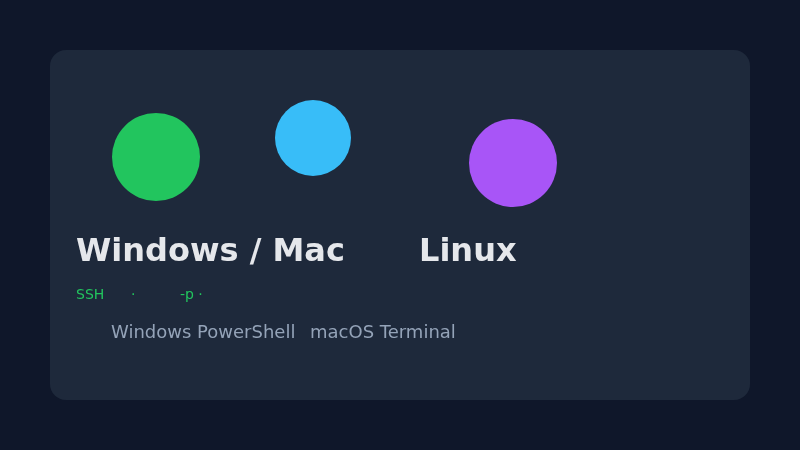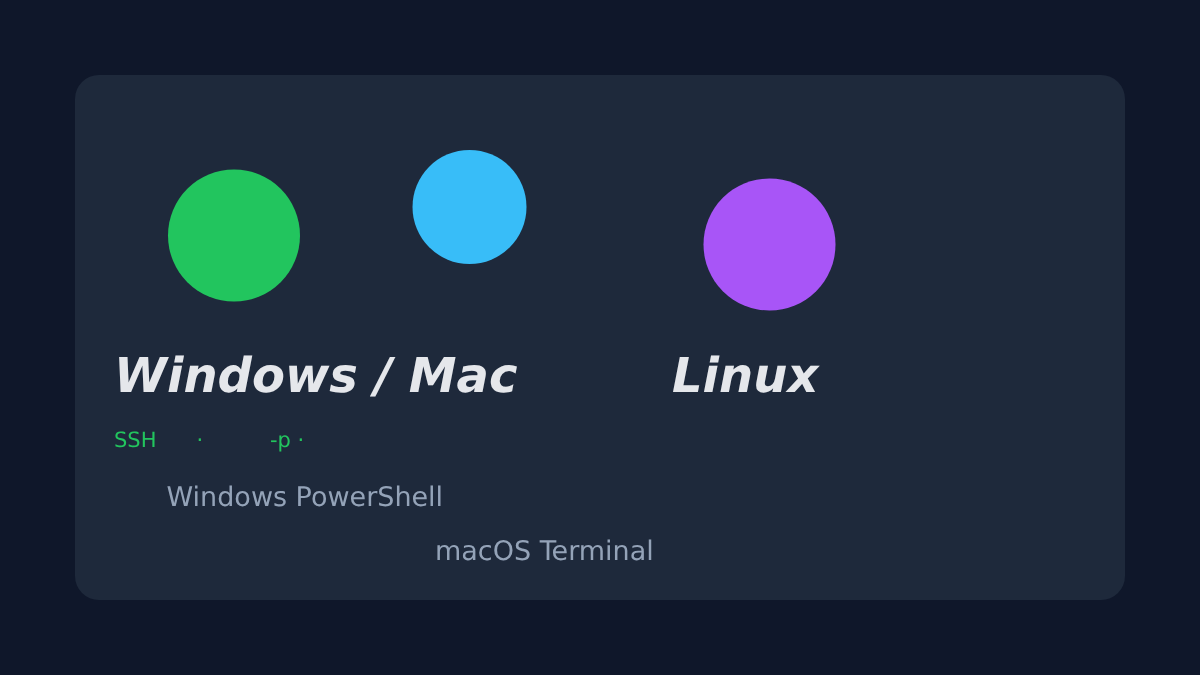--- a/index.html
+++ b/index.html
@@ -1,30 +1,30 @@
 <!DOCTYPE html>
 <html><head>
 <meta charset="utf-8">
 <style>
   html, body { margin:0; padding:0; }
   body { width:800px; height:450px; background:#0f172a; position:relative; overflow:hidden; font-family:"DejaVu Sans", sans-serif; }
   .card { position:absolute; left:50px; top:50px; width:700px; height:350px; background:#1e293b; border-radius:16px; }
   .dot { position:absolute; border-radius:50%; }
-  .title { position:absolute; top:230px; font-size:32px; font-weight:bold; color:#e5e7eb; white-space:pre; line-height:40px;font-style:italic; }
+  .title { position:absolute; top:230px; font-size:32px; font-weight:bold; color:#e5e7eb; white-space:pre; line-height:40px; }
   .sub { position:absolute; left:76px; top:283px; font-size:14px; color:#22c55e; white-space:pre; line-height:22px; }
   .hint { position:absolute; top:322px; font-size:18px; color:#94a3b8; white-space:pre; line-height:20px; }
 </style>
 </head>
 <body>
 
 <div class="card"></div>
 
 <div class="dot" style="left:112px;top:113px;width:88px;height:88px;background:#22c55e;"></div>
 <div class="dot" style="left:275px;top:100px;width:76px;height:76px;background:#38bdf8;"></div>
 <div class="dot" style="left:469px;top:119px;width:88px;height:88px;background:#a855f7;"></div>
 
 <div class="title" style="left:76px;">Windows / Mac</div>
-<div class="title" style="left:448px;">Linux</div>
+<div class="title" style="left:419px;">Linux</div>
 
 <div class="sub">SSH      ·          -p ·</div>
 
 <div class="hint" style="left:111px;">Windows PowerShell</div>
-<div class="hint" style="left:290px;margin-top:36px;">macOS Terminal</div>
+<div class="hint" style="left:310px;">macOS Terminal</div>
 
 </body></html>

